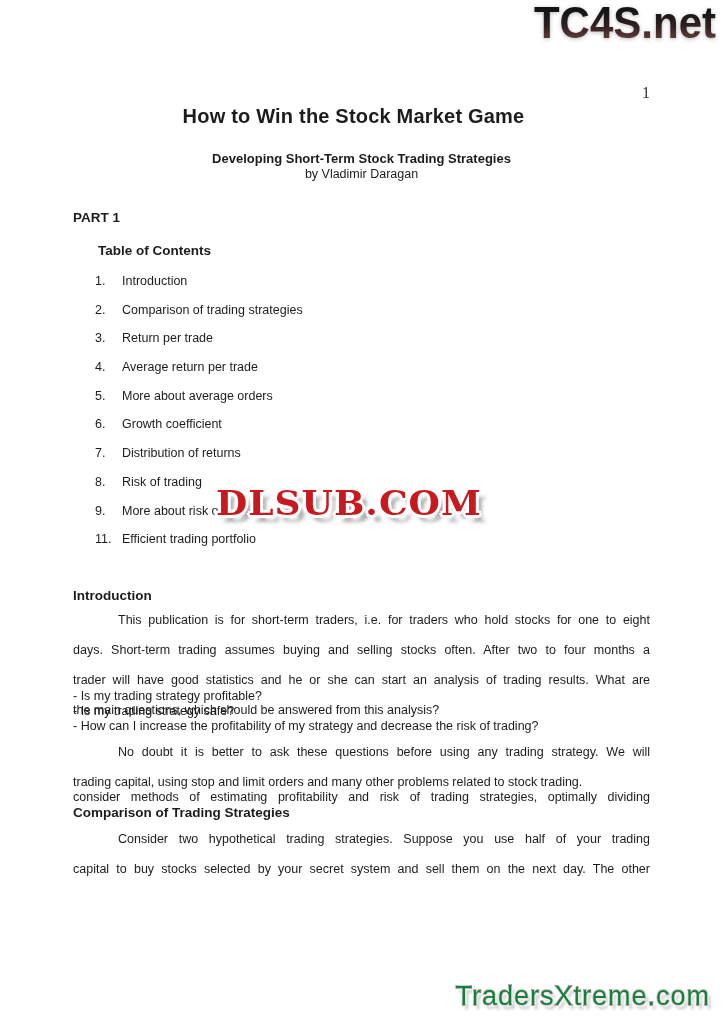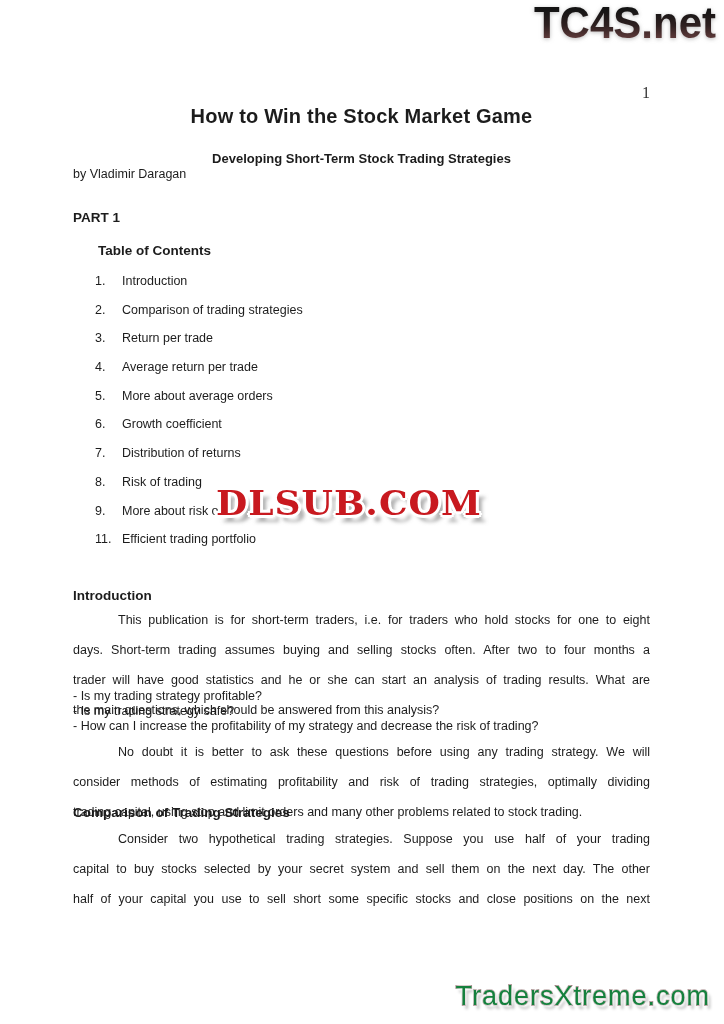--- a/index.html
+++ b/index.html
@@ -18,25 +18,25 @@
     filter:drop-shadow(0 1px 2px rgba(150,150,150,.65));
     transform:scaleY(1.05); transform-origin:top right;
   }
 
   .page-number {
     top:84px; left:642px;
     font-family:"Liberation Serif", serif; font-size:16px; color:#333;
   }
 
   .title {
-    top:105px; left:73px; width:577px; text-align:center;
+    top:105px; left:65px; width:577px; text-align:center;
     font-size:20px; font-weight:bold; letter-spacing:.2px;
   }
   .subtitle { top:151px; left:73px; width:577px; text-align:center; font-size:13px; font-weight:bold; }
-  .byline   { top:167px; left:73px; width:577px; font-size:12.5px; }
+  .byline   { top:167px; left:73px; width:577px; text-align:center; font-size:12.5px; }
 
   .h-bold { font-size:13.5px; font-weight:bold; }
   .part-heading { top:210px; left:73px; }
   .toc-heading  { top:243px; left:73px;margin-left:25px; }
 
   .toc-list { top:274px; left:95px; width:420px; }
   .toc-item { display:flex; margin-bottom:13.7px; font-size:12.5px; line-height:15px; }
   .toc-num  { width:27px; flex:none; }
 
   .sec-heading { font-size:13.5px; font-weight:bold; }
@@ -144,29 +144,28 @@
   </div>
 
   <div class="abs textblock qs">
     <div class="bline">- Is my trading strategy profitable?</div>
     <div class="bline">- Is my trading strategy safe?</div>
     <div class="bline">- How can I increase the profitability of my strategy and decrease the risk of trading?</div>
   </div>
 
   <div class="abs textblock p2">
     <div class="bline jline indent">No doubt it is better to ask these questions before using any trading strategy. We will</div>
+    <div class="bline">trading capital, using stop and limit orders and many other problems related to stock trading.</div>
     <div class="bline jline">consider methods of estimating profitability and risk of trading strategies, optimally dividing</div>
-    <div class="bline">trading capital, using stop and limit orders and many other problems related to stock trading.</div>
   </div>
 
   <div class="abs sec-heading comp-heading">Comparison of Trading Strategies</div>
 
   <div class="abs textblock p3">
     <div class="bline jline indent">Consider two hypothetical trading strategies. Suppose you use half of your trading</div>
     <div class="bline jline">capital to buy stocks selected by your secret system and sell them on the next day. The other</div>
-    <div class="bline jline">half of your capital you use to sell short some specific stocks and close positions on the next</div>
   </div>
 
   <div class="abs watermark">DLSUB.COM</div>
 
   <div class="abs bottom-logo">TradersXtreme.com</div>
 
 </div>
 
 </body></html>

